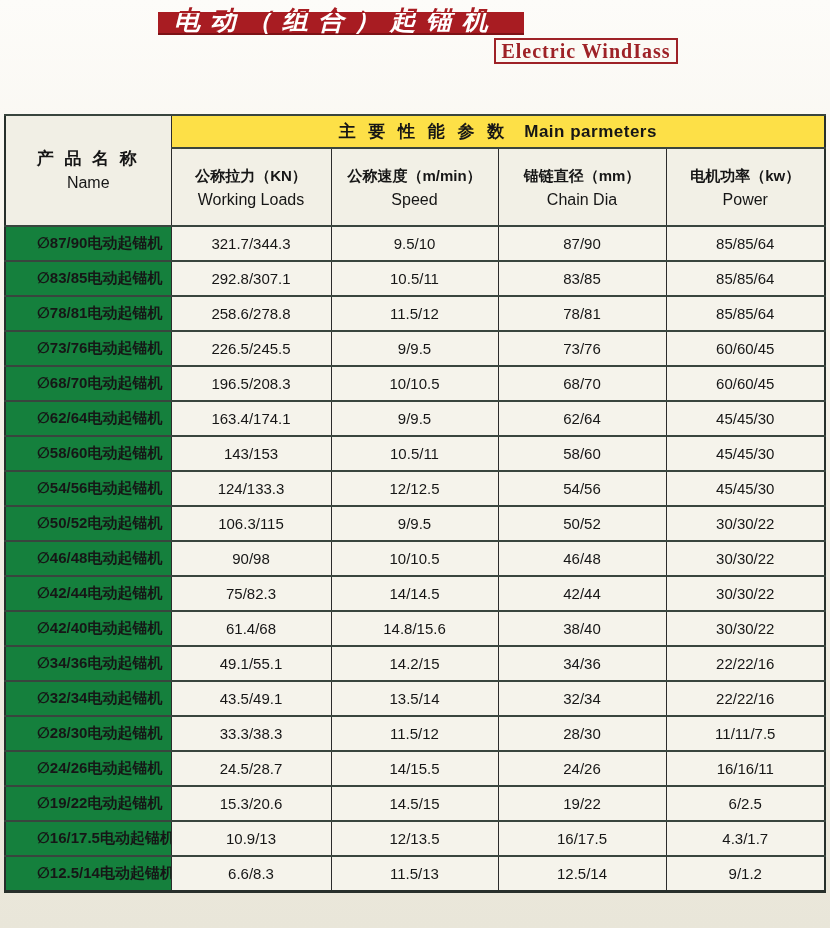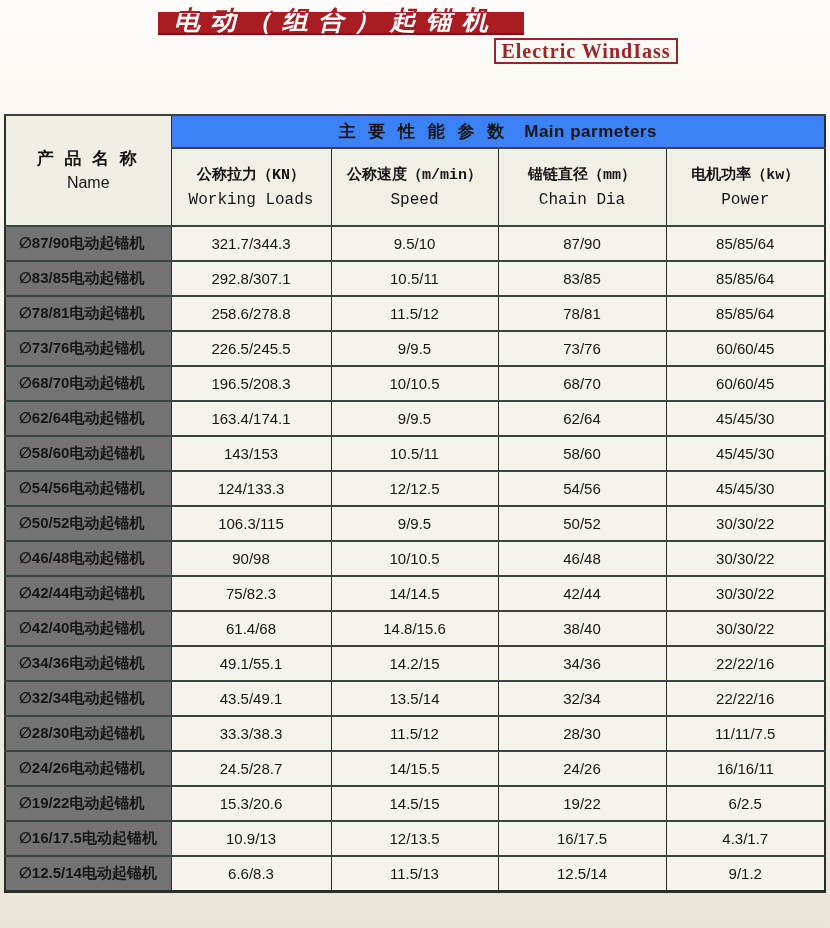--- a/index.html
+++ b/index.html
@@ -53,31 +53,31 @@
   }
   .spec-table { border:2px solid #272f2b; border-bottom-width:3px; }
 
   .col-name { width:166px; }
   .col-load { width:160px; }
   .col-speed{ width:167px; }
   .col-dia  { width:168px; }
   .col-pow  { width:159px; }
 
   th.name-head { height:111px; background:#f1efe5; }
-  th.main-head { height:33px; background:#3b82f6; font-size:17px; font-weight:bold; letter-spacing:4px; }
+  th.main-head { height:33px; background:#fde047; font-size:17px; font-weight:bold; letter-spacing:4px; }
   th.main-head .en { letter-spacing:0.5px; margin-left:16px; font-weight:600; }
-  tr.subhead th { height:78px; background:#f2f0e6; font-weight:bold;font-family:Liberation Mono, monospace; }
+  tr.subhead th { height:78px; background:#f2f0e6; font-weight:bold; }
   .zh-line { display:block; font-size:15px; line-height:25px; font-weight:bold; }
   .en-line { display:block; font-size:16px; line-height:24px; font-weight:normal; }
   th.name-head .zh-line { font-size:17px; letter-spacing:3px; }
   th.name-head .en-line { font-size:16px; }
 
   .spec-table tbody td { height:35px; }
   .spec-table tbody td.name-cell {
-    text-align:left; padding-left:13px; background:#737373;
+    text-align:left; padding-left:31px; background:#15803d;
     font-weight:600; font-size:15px;
   }
 </style>
 </head>
 <body>
 
 <div class="banner-wrap">
   <div class="banner-bg"></div>
   <div class="banner-text red-copy">电动（组合）起锚机</div>
   <div class="banner-text white-copy">电动（组合）起锚机</div>

